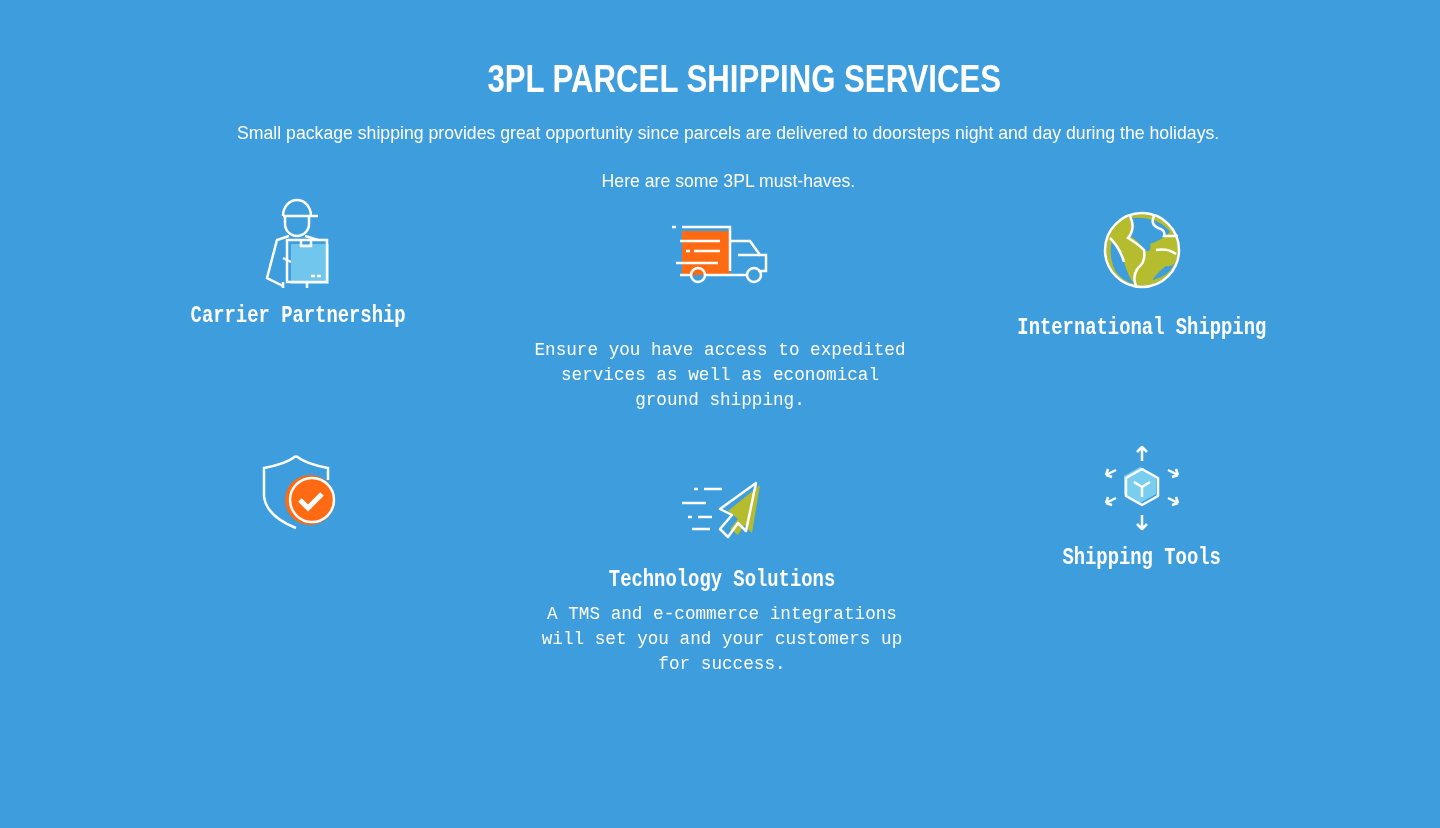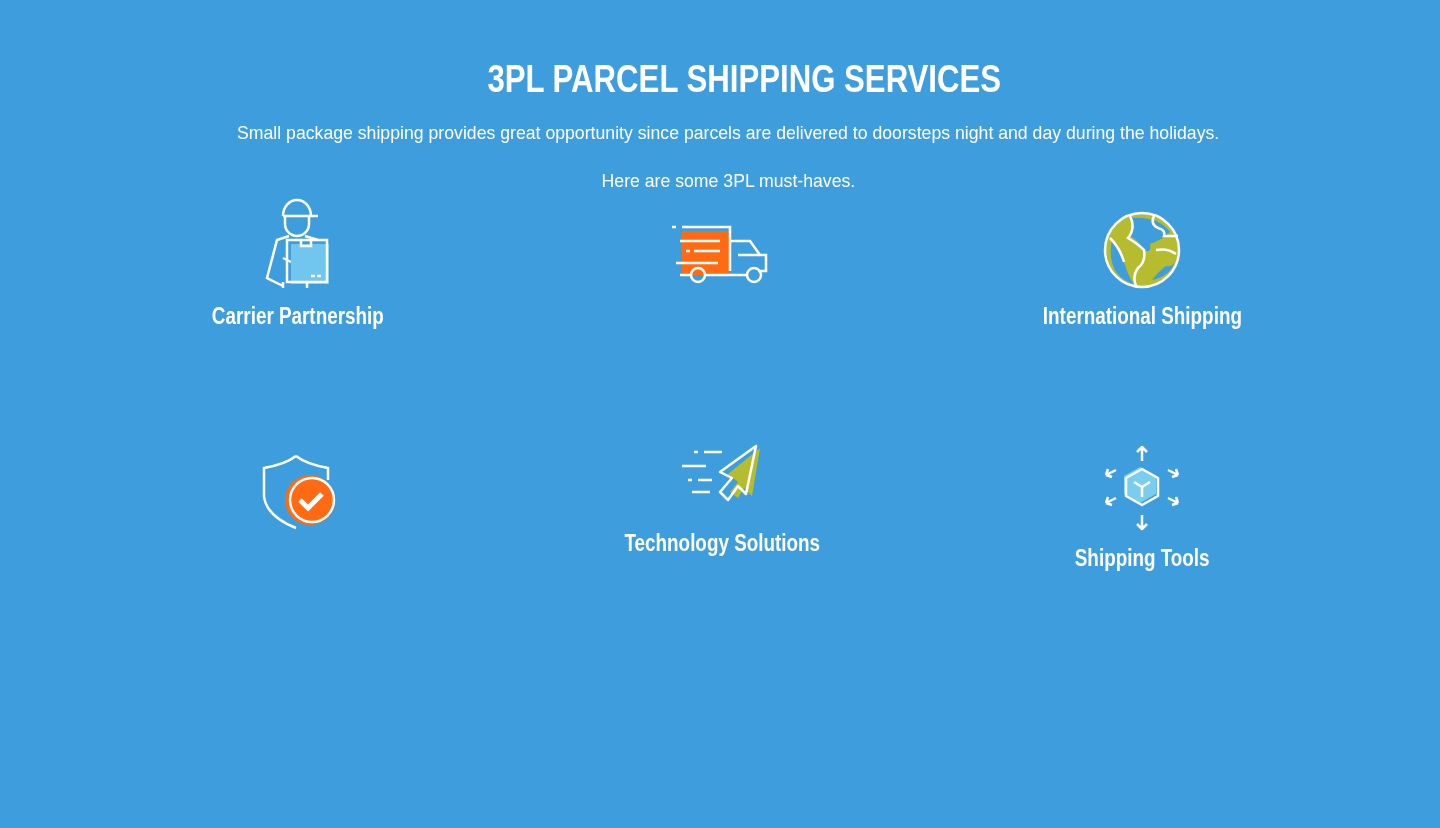--- a/index.html
+++ b/index.html
@@ -1,21 +1,21 @@
 <!DOCTYPE html>
 <html><head>
 <meta charset="utf-8">
 <style>
   html,body{margin:0;padding:0;}
   body{width:1440px;height:828px;background:#3e9edd;color:#fff;font-family:"Liberation Sans",sans-serif;overflow:hidden;position:relative;}
   .title{position:absolute;top:58px;left:0;width:1440px;text-align:center;font-weight:bold;font-size:38px;letter-spacing:0px;margin-left:24px;}
   .title span{display:inline-block;transform:scaleX(0.82);}
   .sub{position:absolute;left:0;width:1440px;text-align:center;font-size:19px;margin-left:8px;}
   .sub span{display:inline-block;transform:scaleX(0.93);}
-  .card{position:absolute;width:420px;text-align:center;}
+  .card{position:absolute;width:420px;text-align:center;font-family:Liberation Mono, monospace;}
   .card .icon{position:absolute;left:50%;transform:translateX(-50%);}
   .card .h{position:absolute;left:0;width:100%;font-weight:bold;font-size:23px;}
   .card .h span{display:inline-block;transform:scaleX(0.82);}
   .card .p{position:absolute;left:0;width:100%;font-size:19px;line-height:25px;}
   .card .p div{transform:scaleX(0.93);}
 </style>
 </head>
 <body>
 
 <div class="title"><span>3PL PARCEL SHIPPING SERVICES</span></div>
@@ -51,61 +51,71 @@
         <path d="M10 18 h40"></path>
         <path d="M16 28 h4 M24 28 h26"></path>
         <path d="M6 40 h42"></path>
       <path d="M60 18 h20 l10 14 h6 v16 h-8"></path>
         <path d="M68 32 h22"></path>
         <circle cx="28" cy="52" r="7"></circle>
         <circle cx="84" cy="52" r="7"></circle>
         <path d="M36 52 h40 M10 52 h10"></path>
     </g>
   </svg>
+  <div class="p" style="top:143px">
+    <div>Ensure you have access to expedited</div>
+      <div>services as well as economical</div>
+      <div>ground shipping.</div>
+  </div>
 </div>
 
 <div class="card" style="left:932px;top:195px;height:230px;">
   <svg class="icon" style="top:15px" width="80" height="80" viewBox="0 0 80 80">
     <circle cx="40" cy="40" r="36" fill="#b5bd2e"></circle>
     <path d="M10 30 Q18 42 22 52 Q26 66 32 74 Q22 72 14 62 Q6 48 10 30Z" fill="#3e9edd"></path>
     <path d="M30 8 Q34 18 28 26 Q36 30 42 40 Q50 44 48 34 Q60 30 68 22 Q56 6 30 8Z" fill="#3e9edd"></path>
     <path d="M50 70 Q58 60 64 56 Q72 58 74 48 Q70 66 50 70Z" fill="#3e9edd"></path>
     <g fill="none" stroke="#fff" stroke-width="2.5">
         <circle cx="40" cy="40" r="37"></circle>
       <path d="M28 6 Q34 18 26 28 Q36 34 42 40 Q44 52 36 58 Q30 66 34 76"></path>
         <path d="M8 28 Q18 38 22 52"></path>
       <path d="M52 6 Q48 14 56 18 Q64 20 62 26 H76"></path>
         <path d="M54 40 Q66 38 74 44"></path>
       </g>
   </svg>
-  <div class="h" style="top:108px"><span>International Shipping</span></div>
+  <div class="h" style="top:120px"><span>International Shipping</span></div>
 </div>
 
 <div class="card" style="left:88px;top:437px;height:230px;">
   <svg class="icon" style="top:15px" width="84" height="80" viewBox="0 0 84 80">
     <path d="M40 4 Q30 12 8 16 V44 Q10 64 40 76" fill="none" stroke="#fff" stroke-width="2.5"></path>
     <path d="M40 4 Q50 12 72 16 V28" fill="none" stroke="#fff" stroke-width="2.5"></path>
     <circle cx="54" cy="48" r="25" fill="#ff6a13"></circle>
     <circle cx="56" cy="48" r="22" fill="none" stroke="#fff" stroke-width="2.5"></circle>
     <path d="M44 48 l8 8 l14 -14" fill="none" stroke="#fff" stroke-width="5"></path>
   </svg>
 </div>
 
-<div class="card" style="left:512px;top:422px;height:230px;">
+<div class="card" style="left:512px;top:459px;height:230px;">
   <svg class="icon" style="top:22px" width="84" height="70" viewBox="0 0 84 70">
     <path d="M80 4 L48 30 L58 38 L50 48 L58 54 L64 44 L72 52Z" fill="#b5bd2e"></path>
     <path d="M76 2 L40 28 L52 34 L40 48 L48 56 L58 42 L66 50Z" fill="none" stroke="#fff" stroke-width="2.5" stroke-linejoin="round"></path>
     <g stroke="#fff" stroke-width="2.5">
         <path d="M14 8 h4 M24 8 h18"></path>
         <path d="M2 22 h24"></path>
         <path d="M8 36 h4 M18 36 h14"></path>
         <path d="M12 48 h18"></path>
       </g>
   </svg>
   <div class="h" style="top:108px"><span>Technology Solutions</span></div>
+  <div class="p" style="top:143px">
+    <div>A TMS and e-commerce integrations</div>
+      <div>will set you and your customers up</div>
+      <div>for success.</div>
+  </div>
 </div>
 
 <div class="card" style="left:932px;top:437px;height:230px;">
   <svg class="icon" style="top:8px" width="80" height="86" viewBox="0 0 80 86">
     <path d="M38 22 l16 9 v18 l-16 9 l-16 -9 v-18Z" fill="#79cdee"></path>
     <g fill="none" stroke="#fff" stroke-width="2.5" stroke-linejoin="round">
       <path d="M40 24 l16 9 v18 l-16 9 l-16 -9 v-18Z"></path>
         <path d="M32 37 l8 5 l8 -5 M40 42 v10"></path>
       <path d="M40 2 v14 M35 7 l5 -5 l5 5"></path>
         <path d="M40 70 v14 M35 79 l5 5 l5 -5"></path>

